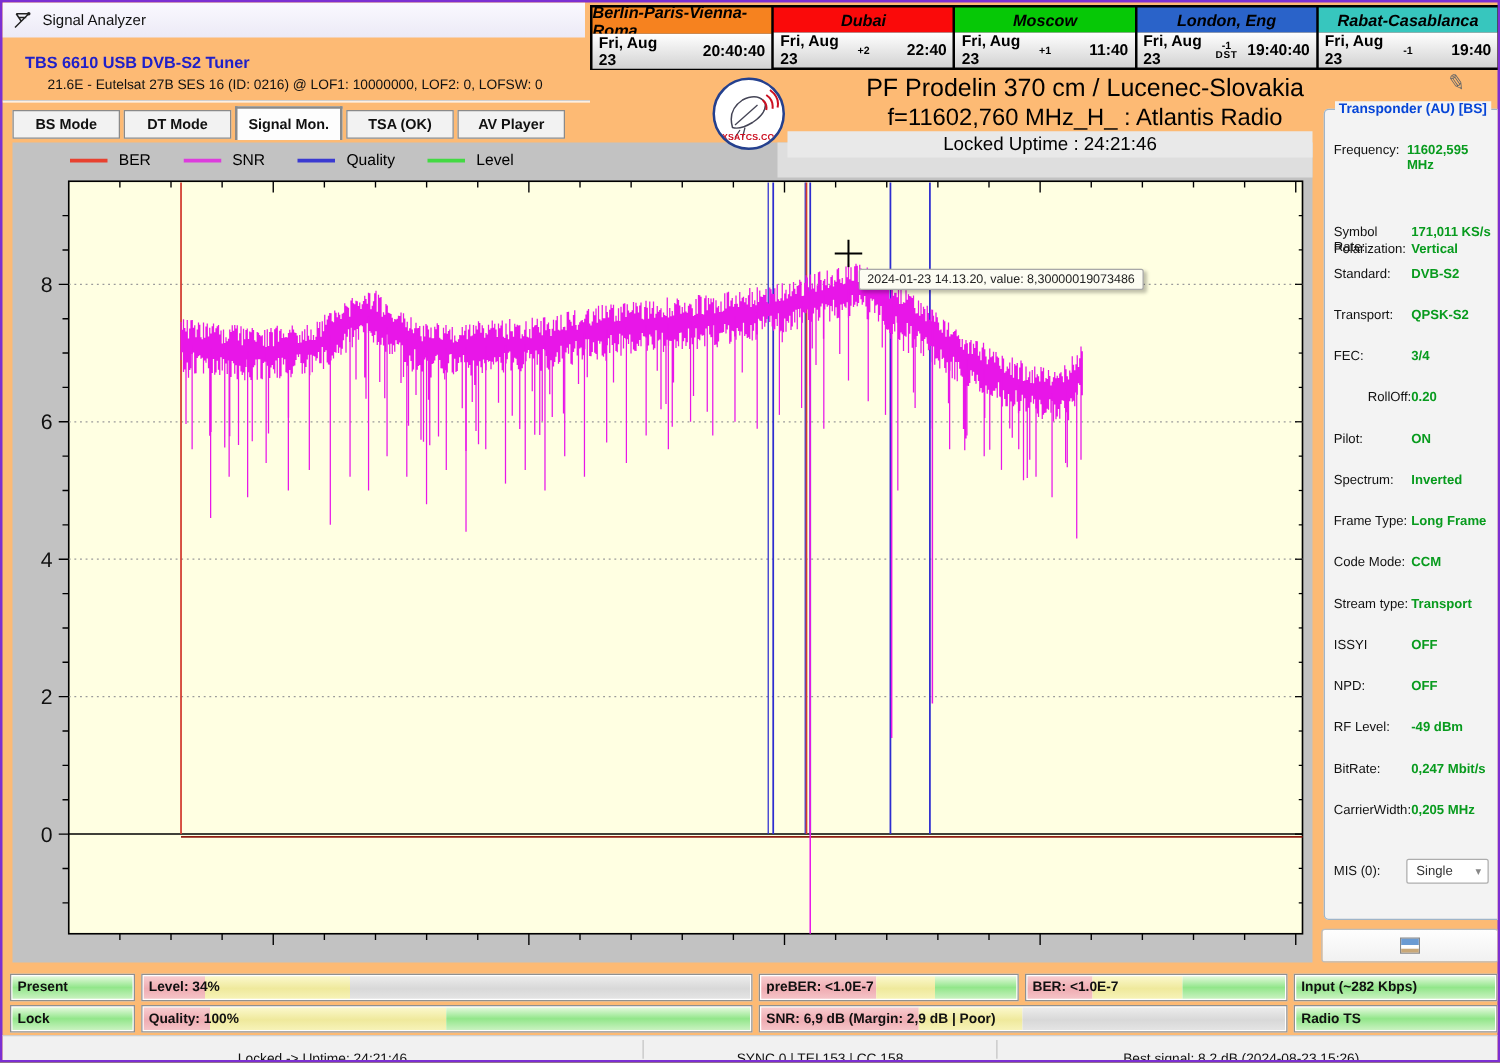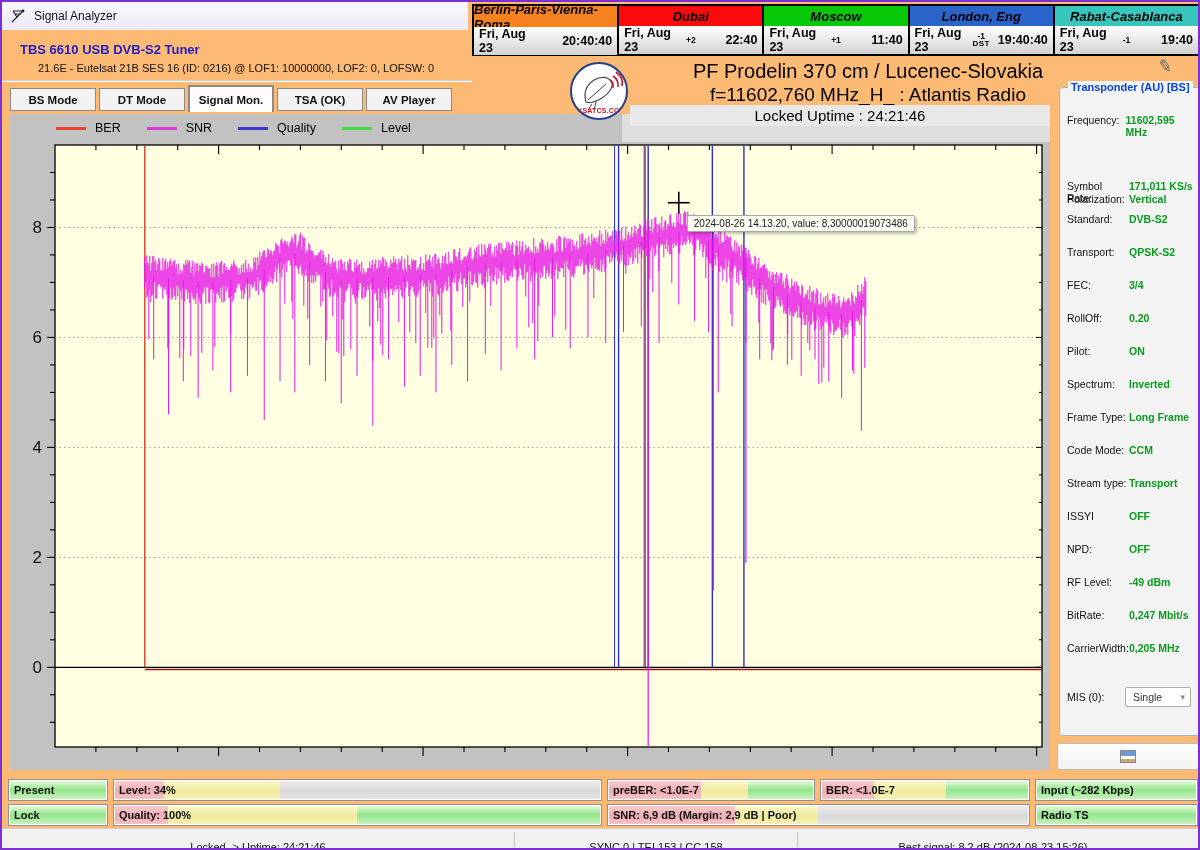--- a/index.html
+++ b/index.html
@@ -160,21 +160,21 @@
             <span class="sup">-1</span>
             <span class="olab"></span>
           </span>
           <span class="ctime">19:40</span>
         </div>
       </div>
     </div>
   <div class="edit-clock">✎</div>
 
   <div class="tuner-name">TBS 6610 USB DVB-S2 Tuner</div>
-  <div class="tuner-info">21.6E - Eutelsat 21B  SES 16 (ID: 0216) @ LOF1: 10000000, LOF2: 0, LOFSW: 0</div>
+  <div class="tuner-info">21.6E - Eutelsat 27B  SES 16 (ID: 0216) @ LOF1: 10000000, LOF2: 0, LOFSW: 0</div>
   <div class="sep"></div>
 
   <div class="tabs" id="tabs">
       <div class="tab">BS Mode</div>
       <div class="tab">DT Mode</div>
       <div class="tab active">Signal Mon.</div>
       <div class="tab">TSA (OK)</div>
       <div class="tab">AV Player</div>
     </div>
 
@@ -370,21 +370,21 @@
           <line x1="819.639" y1="177.769497716895" x2="819.639" y2="260.89497716894977" stroke="#E816E8" stroke-width="1"></line>
           <line x1="830.4960000000001" y1="174.0310502283105" x2="830.4960000000001" y2="233.40639269406392" stroke="#E816E8" stroke-width="1"></line>
           <line x1="839.3789999999999" y1="163.31050228310502" x2="839.3789999999999" y2="293.8812785388128" stroke="#E816E8" stroke-width="1"></line>
           <line x1="626.187" y1="82.56073059360729" x2="626.187" y2="610" stroke="#E816E8" stroke-width="1.2"></line>
           <line x1="691.3290000000001" y1="87.50867579908675" x2="691.3290000000001" y2="453.3150684931507" stroke="#E816E8" stroke-width="1.2"></line>
           <line x1="723.9" y1="110.78234398782345" x2="723.9" y2="425.8264840182648" stroke="#E816E8" stroke-width="1.2"></line>
           <line x1="645.784" y1="65.72602739726032" x2="667.784" y2="65.72602739726032" stroke="#000" stroke-width="1.6"></line>
           <line x1="656.784" y1="54.726027397260324" x2="656.784" y2="76.72602739726032" stroke="#000" stroke-width="1.6"></line>
         </svg></div>
   </div>
-  <div class="tooltip" id="tooltip" style="left: 684.784px; top: 212.726px;">2024-08-26 14.13.20, value: 8,30000019073486</div>
+  <div class="tooltip" id="tooltip" style="left: 684.784px; top: 212.726px;">2024-01-23 14.13.20, value: 8,30000019073486</div>
 
   <fieldset class="tp">
     <div class="tptitle">Transponder (AU) [BS]</div>
     <div id="tprows">
         <div class="tprow" style="top: 26px;">
           <span class="tl">Frequency:</span>
           <span class="tv">11602,595 MHz</span>
         </div>
         <div class="tprow" style="top: 59px; margin-top: 46px;">
           <span class="tl">Polarization:</span>
@@ -399,21 +399,21 @@
           <span class="tv">DVB-S2</span>
         </div>
         <div class="tprow" style="top: 158px;">
           <span class="tl">Transport:</span>
           <span class="tv">QPSK-S2</span>
         </div>
         <div class="tprow" style="top: 191px;">
           <span class="tl">FEC:</span>
           <span class="tv">3/4</span>
         </div>
-        <div class="tprow" style="top: 224px;">
+        <div class="tprow" style="top: 224px; text-align: right;">
           <span class="tl">RollOff:</span>
           <span class="tv">0.20</span>
         </div>
         <div class="tprow" style="top: 257px;">
           <span class="tl">Pilot:</span>
           <span class="tv">ON</span>
         </div>
         <div class="tprow" style="top: 290px;">
           <span class="tl">Spectrum:</span>
           <span class="tv">Inverted</span>

